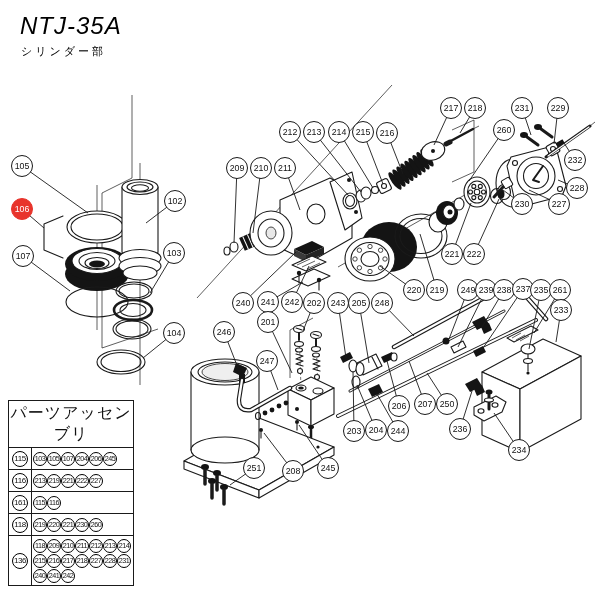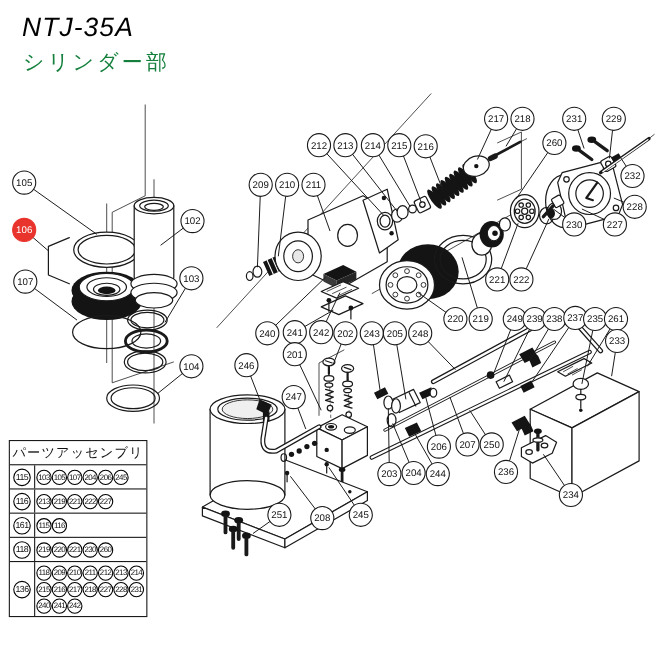--- a/index.html
+++ b/index.html
@@ -1,33 +1,33 @@
 <!DOCTYPE html>
 <html><head>
 <meta charset="utf-8">
 <style>
   html,body{margin:0;padding:0;background:#ffffff;}
   #stage{position:relative;width:600px;height:600px;background:#fff;overflow:hidden;
          font-family:"Liberation Sans",sans-serif;color:#111;}
   #title{position:absolute;left:20px;top:12px;font-size:24px;font-weight:normal;
          font-style:italic;letter-spacing:1px;color:#000;}
-  #subtitle{position:absolute;left:21px;top:44px;font-size:19px;letter-spacing:3px;color:#15803d;}
+  #subtitle{position:absolute;left:21px;top:44px;font-size:11px;letter-spacing:3px;color:#000000;}
   svg{position:absolute;left:0;top:0;}
   .ln{stroke:#1a1a1a;stroke-width:1.1;fill:none;stroke-linejoin:round;stroke-linecap:round;}
   .thin{stroke:#1a1a1a;stroke-width:0.7;fill:none;}
   .fw{fill:#ffffff;stroke:#1a1a1a;stroke-width:1.1;stroke-linejoin:round;}
   .fb{fill:#141414;stroke:none;}
   .fbs{fill:#141414;stroke:#1a1a1a;stroke-width:0.8;}
   .tube-o{stroke:#1a1a1a;stroke-width:4.5;fill:none;stroke-linecap:round;}
   .tube-i{stroke:#ffffff;stroke-width:2.2;fill:none;stroke-linecap:round;}
   .dash{stroke:#1a1a1a;stroke-width:0.6;fill:none;stroke-dasharray:3 2;}
   
   #parts-table{position:absolute;left:8px;top:400px;width:124px;border:1.2px solid #1a1a1a;
                background:#fff;font-family:"Liberation Sans",sans-serif;}
-  #parts-table .hdr{border-bottom:1.2px solid #1a1a1a;text-align:center;font-size:12px;
+  #parts-table .hdr{border-bottom:1.2px solid #1a1a1a;text-align:center;font-size:16px;
                letter-spacing:1px;padding:2px 0;color:#111;}
   #parts-table .row{display:flex;border-bottom:1.2px solid #1a1a1a;align-items:center;}
   #parts-table .row:last-child{border-bottom:none;}
   #parts-table .acell{width:22px;flex:0 0 22px;border-right:1.2px solid #1a1a1a;
                align-self:stretch;display:flex;align-items:center;justify-content:center;padding:2px 0;}
   #parts-table .pcell{flex:1;padding:2px 1px;display:flex;flex-wrap:wrap;align-items:center;}
   .circ{display:inline-flex;align-items:center;justify-content:center;width:14px;height:14px;
         border:1px solid #000000;border-radius:50%;font-size:7.2px;margin:0.5px 0;color:#111;
         background:#fff;box-sizing:border-box;letter-spacing:-0.5px;}
   .acirc{width:16px;height:16px;font-size:8px;}

